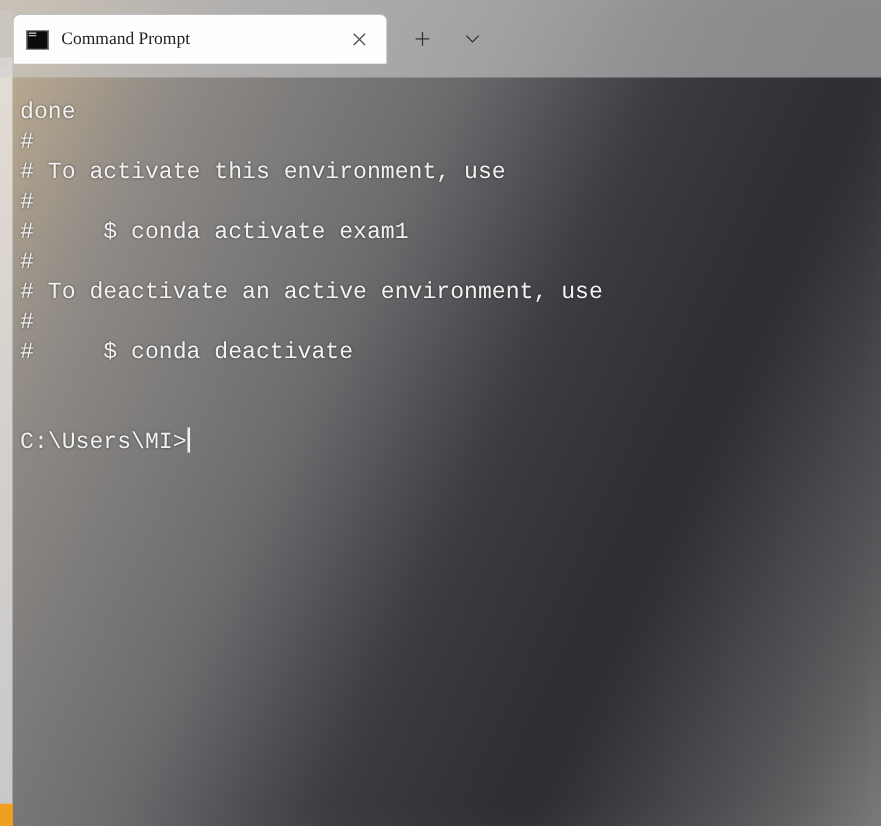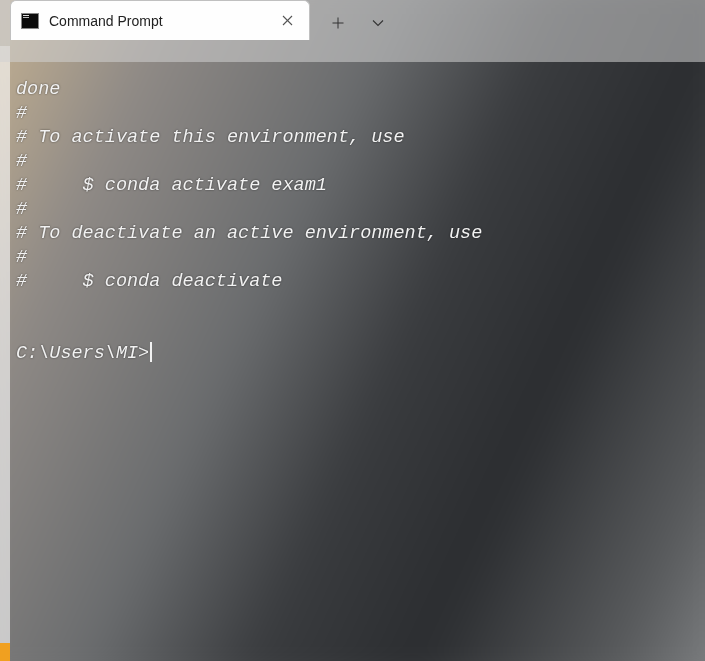--- a/index.html
+++ b/index.html
@@ -29,21 +29,22 @@
       left: 0; bottom: 0;
       width: 10px; height: 18px;
       background: #f0a020;
     }
     .tabbar {
       position: relative;
       width: 100%;
       height: 62px;
       background: rgba(210,210,210,0.55);
       display: flex;
-      align-items: flex-start;
+      align-items: center;
+      font-family: Liberation Serif, serif;
     }
     .tabbar-left-pad {
       width: 10px;
       height: 46px;
       background: rgba(210,210,210,0.3);
     }
     .tab {
       height: 40px;
       width: 300px;
       background: #fefefe;
@@ -106,21 +107,20 @@
     .terminal {
       position: absolute;
       left: 10px; right: 0; top: 46px; bottom: 0;
       padding: 8px 6px;
       font-family: Consolas, "Courier New", monospace;
       font-size: 18.5px;
       line-height: 24px;
       color: #f2f2f2;
       white-space: pre;
       text-shadow: 0 0 2px rgba(0,0,0,0.6);
-      font-style: italic;
     }
     .prompt-line {
       display: flex;
       align-items: flex-start;
     }
     .cursor {
       display: inline-block;
       width: 1.5px;
       height: 20px;
       background: #f2f2f2;

